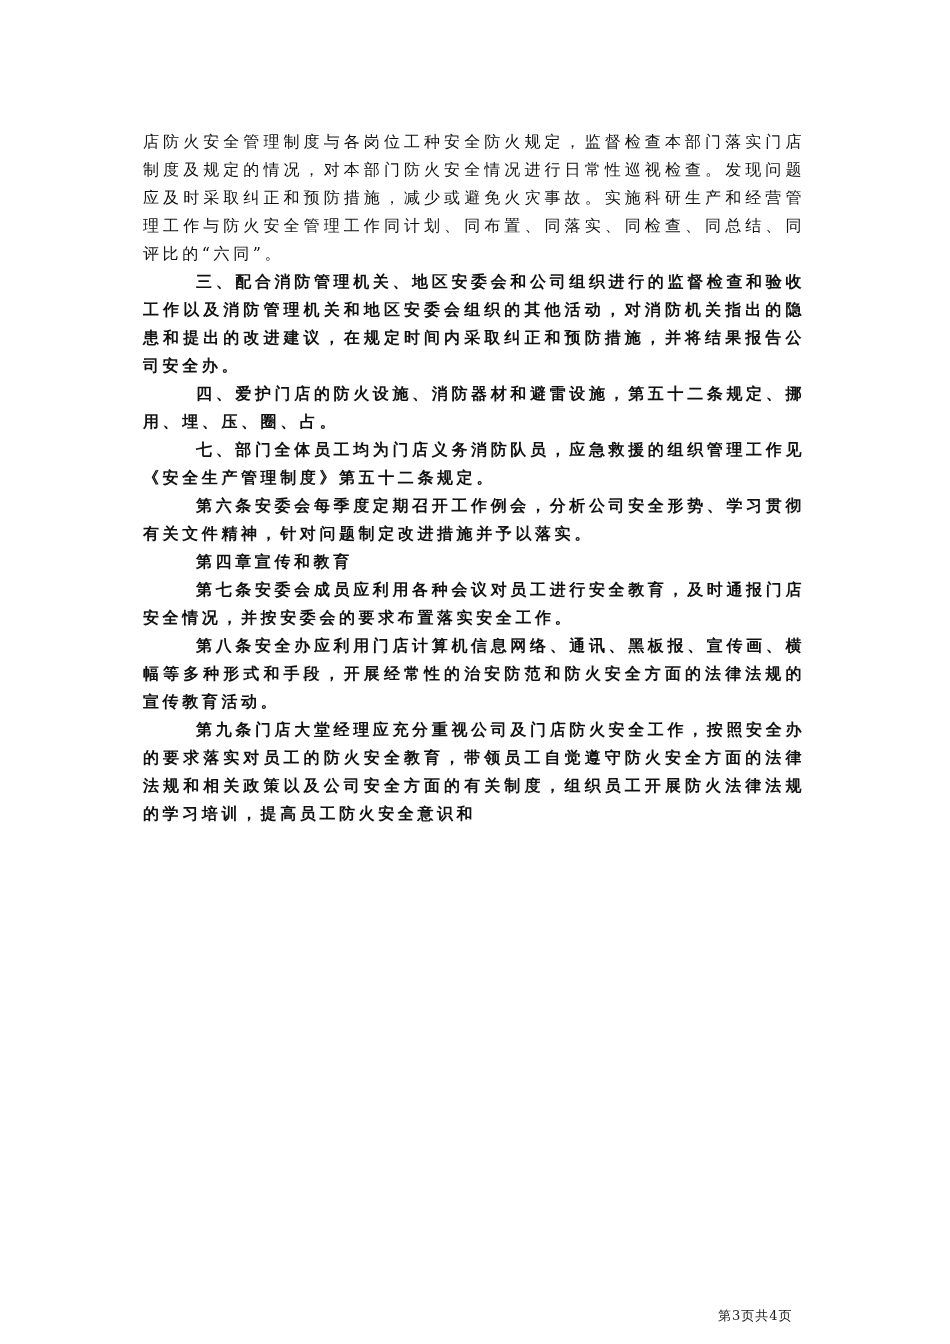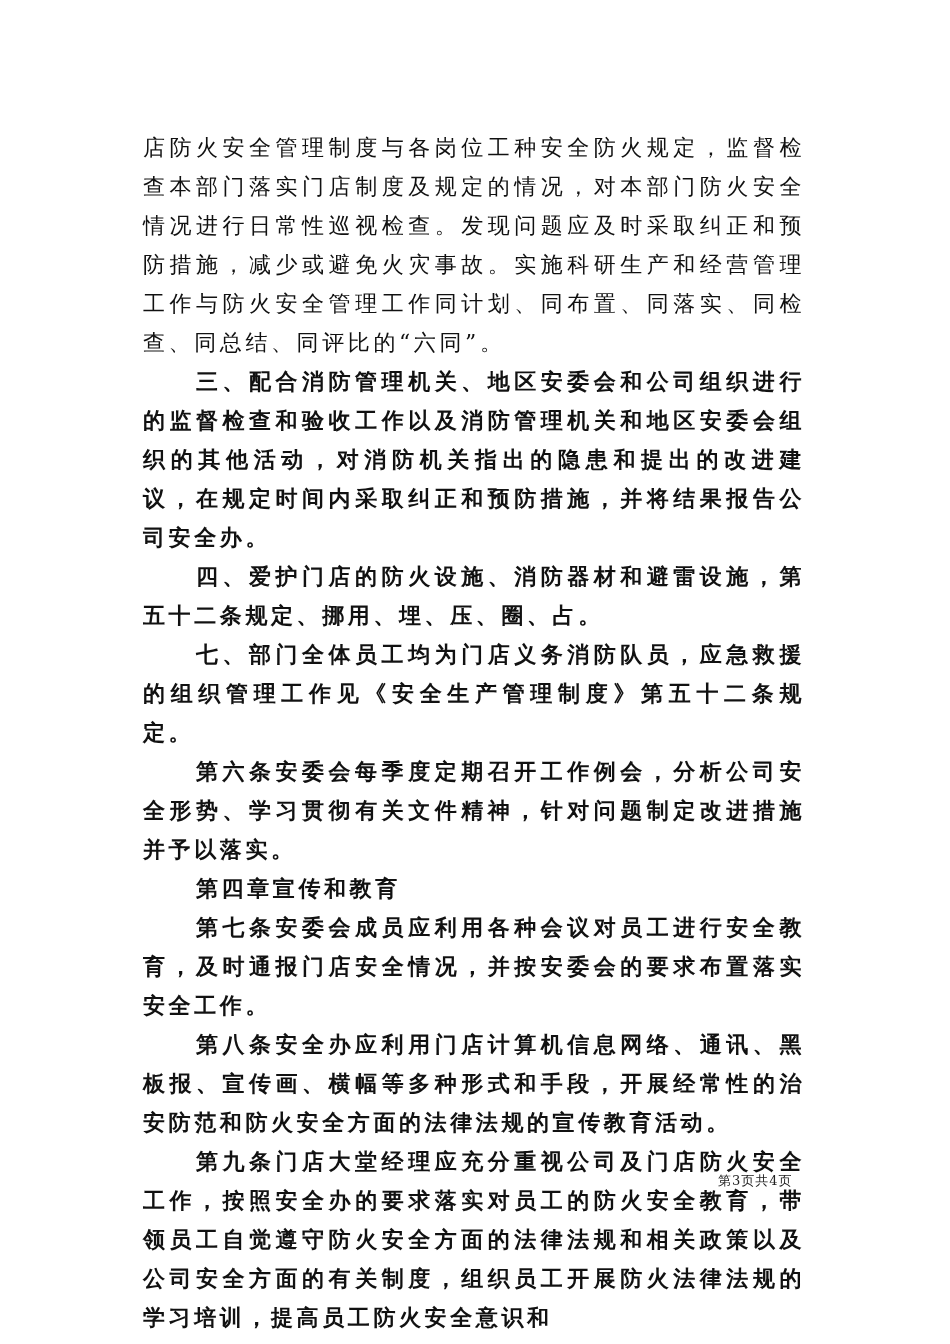--- a/index.html
+++ b/index.html
@@ -24,36 +24,36 @@
       background: #ffffff;
     }
     .content {
       position: absolute;
       left: 143px;
       top: 128px;
       width: 662px;
     }
     .para {
       margin: 0;
-      font-size: 22px;
-      line-height: 39px;
+      font-size: 16px;
+      line-height: 28px;
       letter-spacing: 3.6px;
       text-align: justify;
       text-justify: inter-character;
       word-break: break-all;
       white-space: normal;
     }
     .para.indent {
       text-indent: 53px;
       font-weight: bold;
     }
     .footer {
       position: absolute;
       left: 718px;
-      top: 1172px;
+      top: 1307px;
       font-size: 13px;
       letter-spacing: 1px;
       color: #222222;
       font-family: "DejaVu Serif", "Liberation Serif", serif;
     }
   </style>
 </head>
 <body>
 
 <div class="page">

